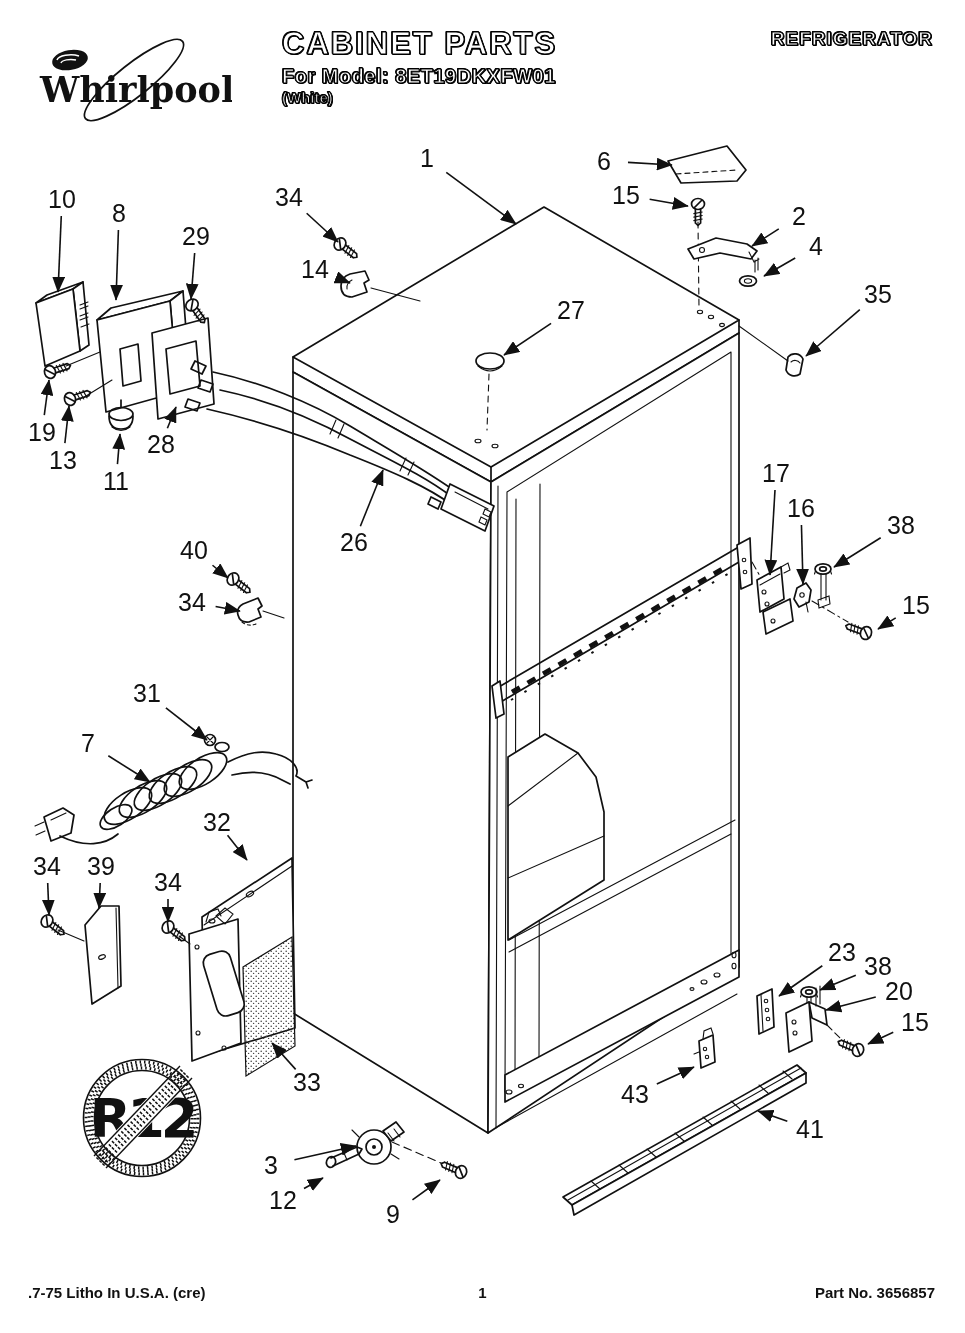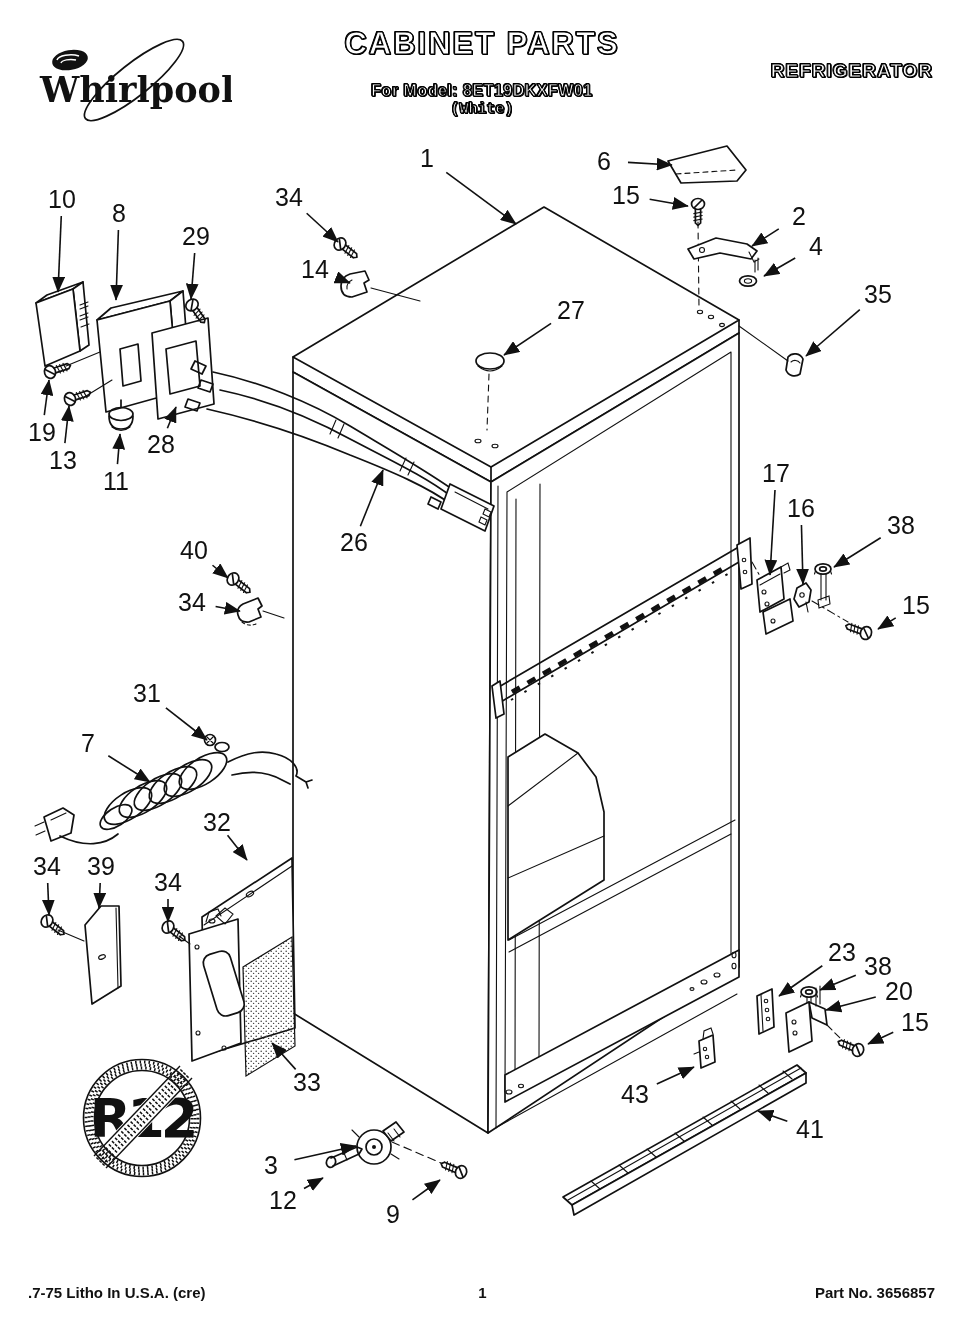--- a/index.html
+++ b/index.html
@@ -1,24 +1,24 @@
 <!DOCTYPE html>
 <html><head>
 <meta charset="utf-8">
 <style>
   html,body{margin:0;padding:0;background:#e8e8e8;}
   .page{position:relative;width:965px;height:1333px;background:#fff;margin:0 auto;
         font-family:"Liberation Sans",sans-serif;color:#111;overflow:hidden;}
-  .hdr-center{position:absolute;left:282px;top:26px;width:400px;text-align:center;}
+  .hdr-center{position:absolute;left:282px;top:26px;width:400px;}
   .hdr-title{font-size:31px;font-weight:bold;letter-spacing:2px;}
   .outlined{color:#fff;-webkit-text-stroke:1.1px #000;
             text-shadow:-1px 0 #000,1px 0 #000,0 -1px #000,0 1px #000,-1px -1px #000,1px 1px #000;}
-  .hdr-model{font-size:16px;font-weight:bold;margin-top:20px;letter-spacing:.5px;}
-  .hdr-finish{font-size:15px;font-weight:bold;margin-top:1px;font-family:Liberation Mono, monospace;}
-  .hdr-right{position:absolute;right:32px;top:28px;font-size:19px;font-weight:bold;letter-spacing:1px;margin-top:32px;}
+  .hdr-model{font-size:20px;font-weight:bold;margin-top:3px;letter-spacing:.5px;}
+  .hdr-finish{font-size:15px;font-weight:bold;margin-top:1px;}
+  .hdr-right{position:absolute;right:32px;top:28px;font-size:19px;font-weight:bold;letter-spacing:1px;}
   .logo{position:absolute;left:22px;top:18px;width:210px;height:115px;}
   .footer{position:absolute;left:0;top:1284px;width:100%;font-size:15px;font-weight:600;}
   .foot-left{position:absolute;left:28px;top:0;}
   .foot-page{position:absolute;left:0;right:0;text-align:center;top:0;}
   .foot-right{position:absolute;right:30px;top:0;}
   svg{position:absolute;left:0;top:0;}
   .ink{stroke:#111;fill:none;stroke-width:1.7;stroke-linecap:round;stroke-linejoin:round;}
   .inkthin{stroke:#111;fill:none;stroke-width:1.1;stroke-linecap:round;}
   .face{fill:#fff;}
 </style>

